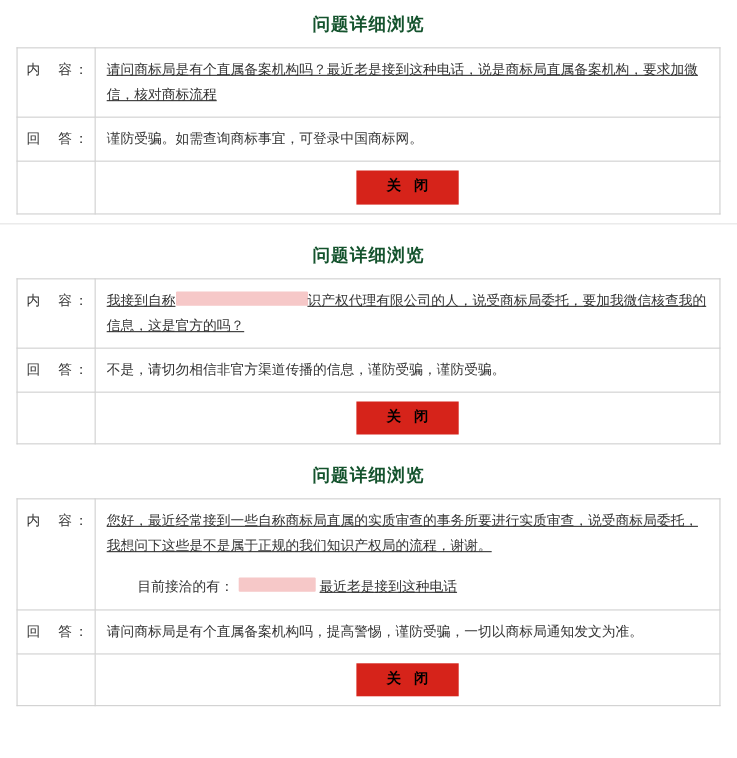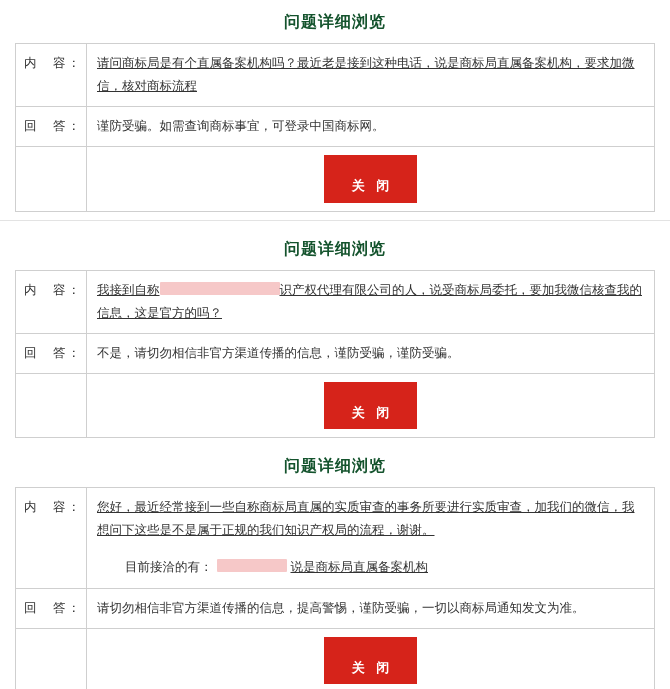--- a/index.html
+++ b/index.html
@@ -74,25 +74,25 @@
     vertical-align: -1px;
     border-radius: 1px;
   }
   .btn-cell {
     text-align: center;
     padding: 9px 0 10px 0;
   }
   .close-btn {
     display: inline-block;
     background: #d6231a;
-    color: #ffffff;
+    color: #000000;
     font-size: 13px;
     font-weight: bold;
     letter-spacing: 4px;
-    padding: 22px 24px 7px 28px;
+    padding: 5px 24px 7px 28px;
     border: none;
     cursor: pointer;
     line-height: 1.4;
     min-width: 84px;
     text-align: center;
   }
   .divider {
     height: 1px;
     background: #e3e3e3;
     width: 100%;
@@ -153,27 +153,27 @@
       </table>
   </div>
 
   <div class="block">
     <div class="block-title">问题详细浏览</div>
     <table class="qa-table">
       <tbody>
           <tr>
         <td class="label">内　容：</td>
         <td class="content">
-          <p>您好，最近经常接到一些自称商标局直属的实质审查的事务所要进行实质审查，加我们的微信，我想问下这些是不是属于正规的我们知识产权局的流程，谢谢。</p>
-          <p><span class="indent">目前接洽的有：</span><span class="redacted" style="width:70px;margin:0 4px;"></span><span>说是商标局直属备案机构</span></p>
+          <p>您好，最近经常接到一些自称商标局直属的实质审查的事务所要进行实质审查，说受商标局委托，我想问下这些是不是属于正规的我们知识产权局的流程，谢谢。</p>
+          <p><span class="indent">目前接洽的有：</span><span class="redacted" style="width:70px;margin:0 4px;"></span><span>最近老是接到这种电话</span></p>
         </td>
       </tr>
       <tr>
         <td class="label">回　答：</td>
-        <td class="content">请切勿相信非官方渠道传播的信息，提高警惕，谨防受骗，一切以商标局通知发文为准。</td>
+        <td class="content">请问商标局是有个直属备案机构吗，提高警惕，谨防受骗，一切以商标局通知发文为准。</td>
       </tr>
       <tr>
         <td class="label">&nbsp;</td>
         <td class="btn-cell">
           <button class="close-btn">关 闭</button>
         </td>
       </tr>
     </tbody>
       </table>
   </div>

